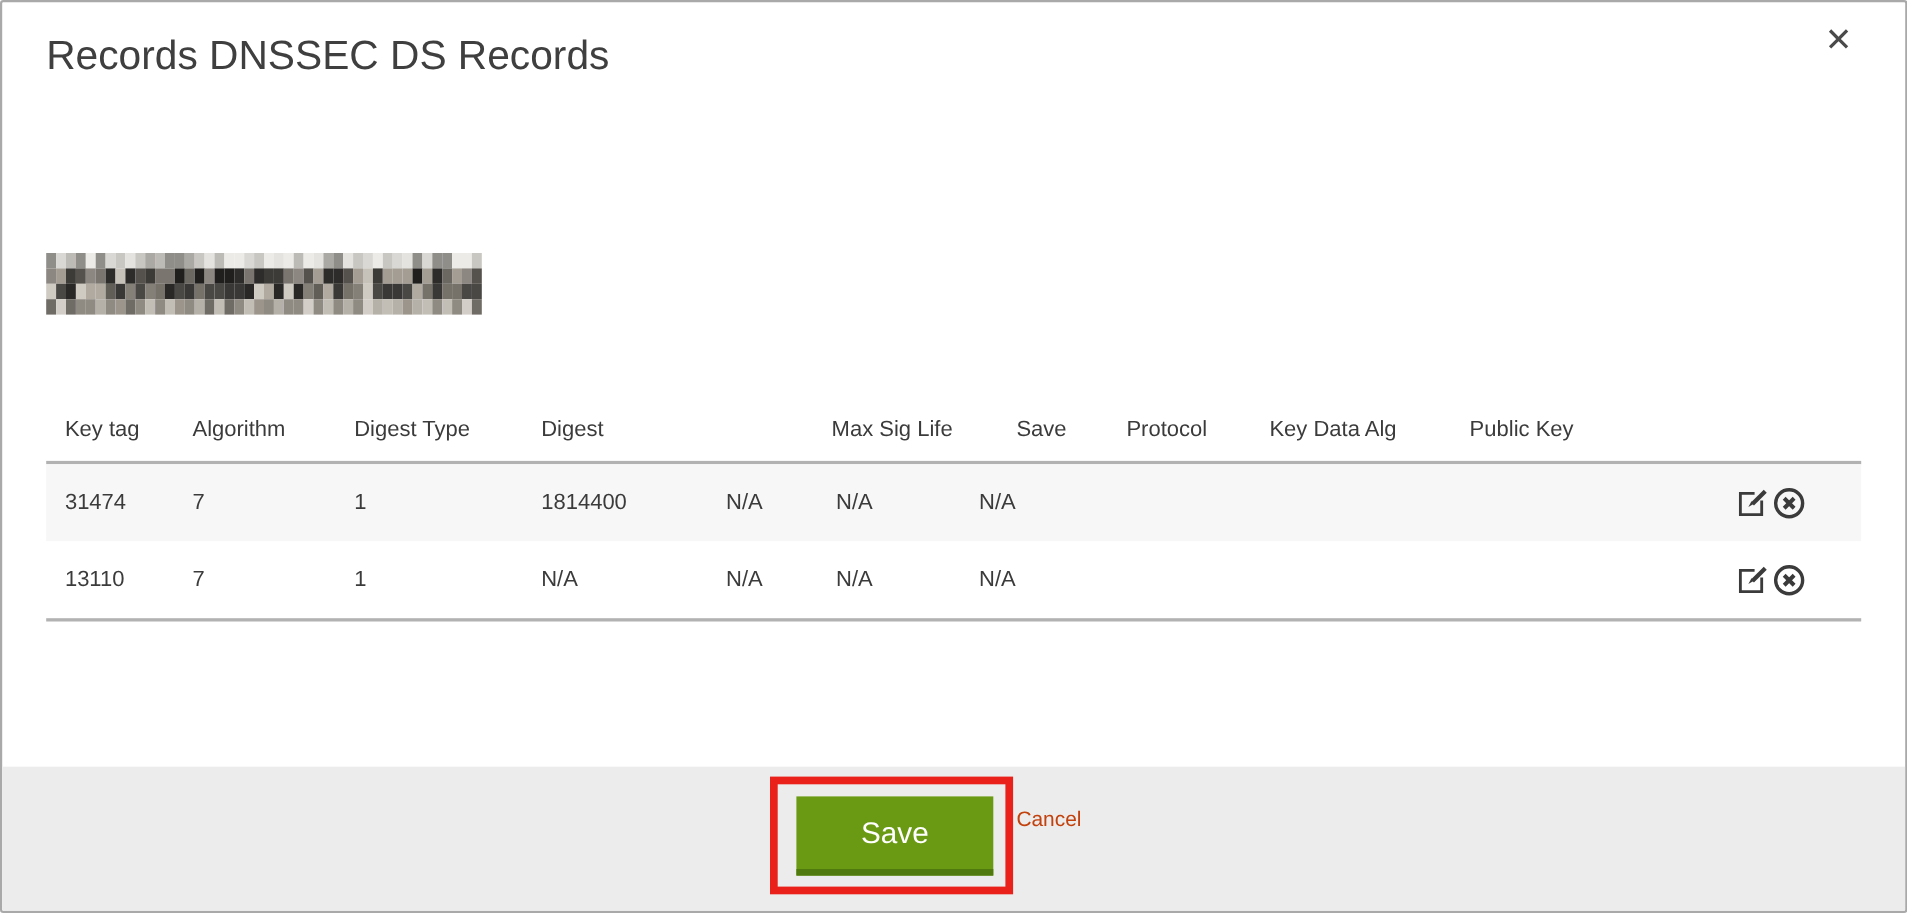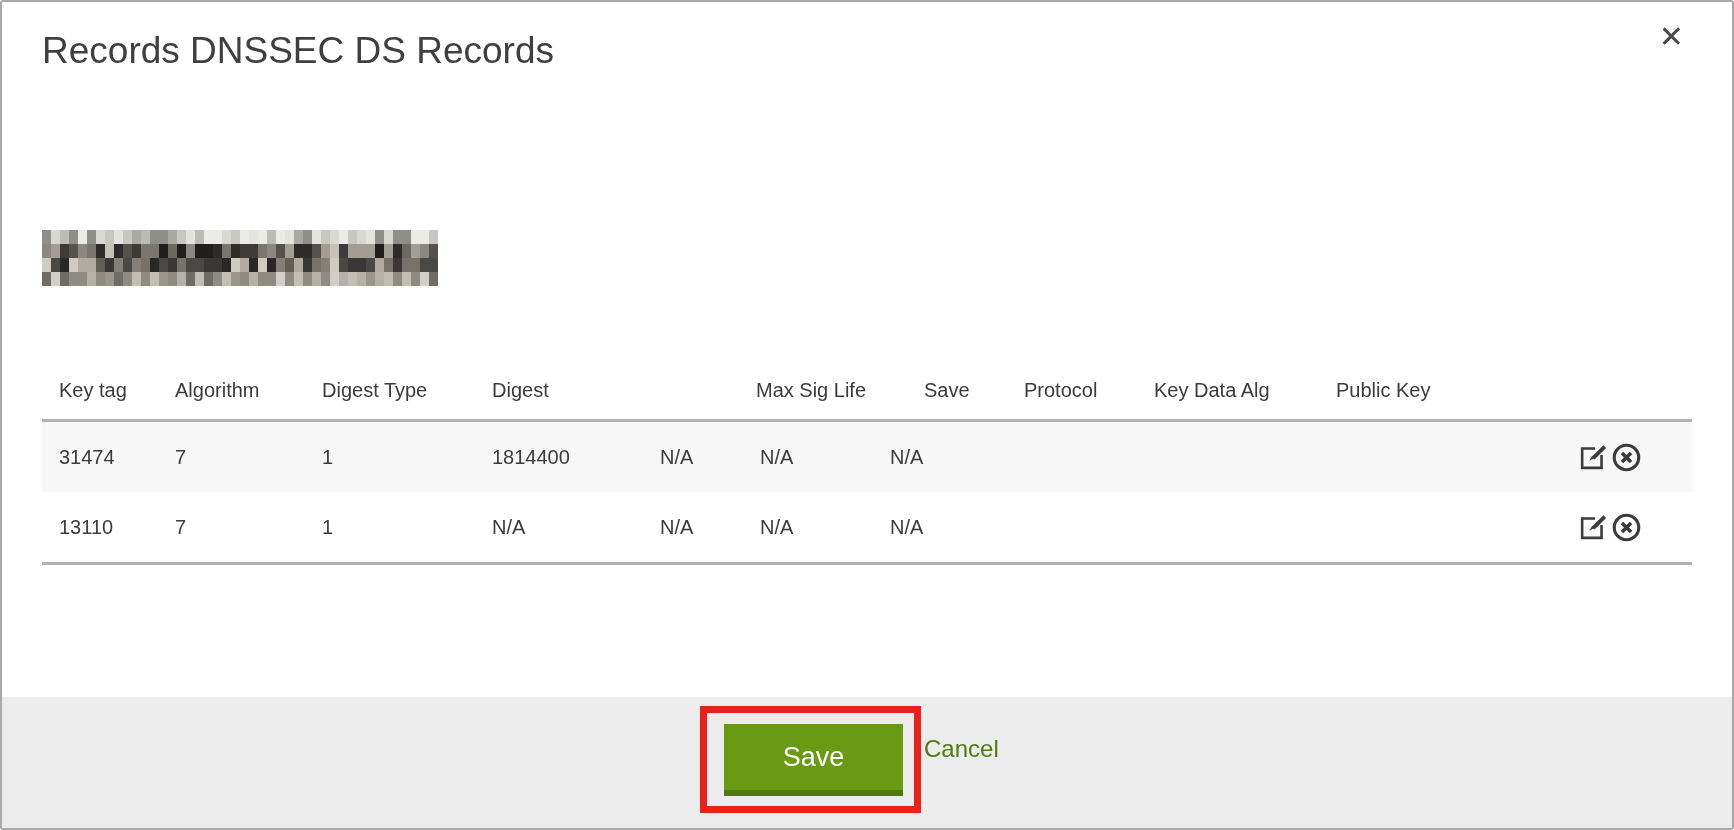--- a/index.html
+++ b/index.html
@@ -94,21 +94,21 @@
     background: #6a9a13;
     border: none;
     border-bottom: 6px solid #507a0e;
     color: #ffffff;
     font-size: 27px;
     font-family: "Liberation Sans", "DejaVu Sans", sans-serif;
     cursor: pointer;
   }
   .cancel {
     position: absolute; left: 922px; top: 38px;
-    font-size: 24px; color: #4d7c0f;
+    font-size: 19px; color: #c2410c;
     text-decoration: none; cursor: pointer;
   }
 </style>
 </head>
 <body>
 
 <div class="modal">
 
   <div class="title">Records DNSSEC DS Records</div>
 

